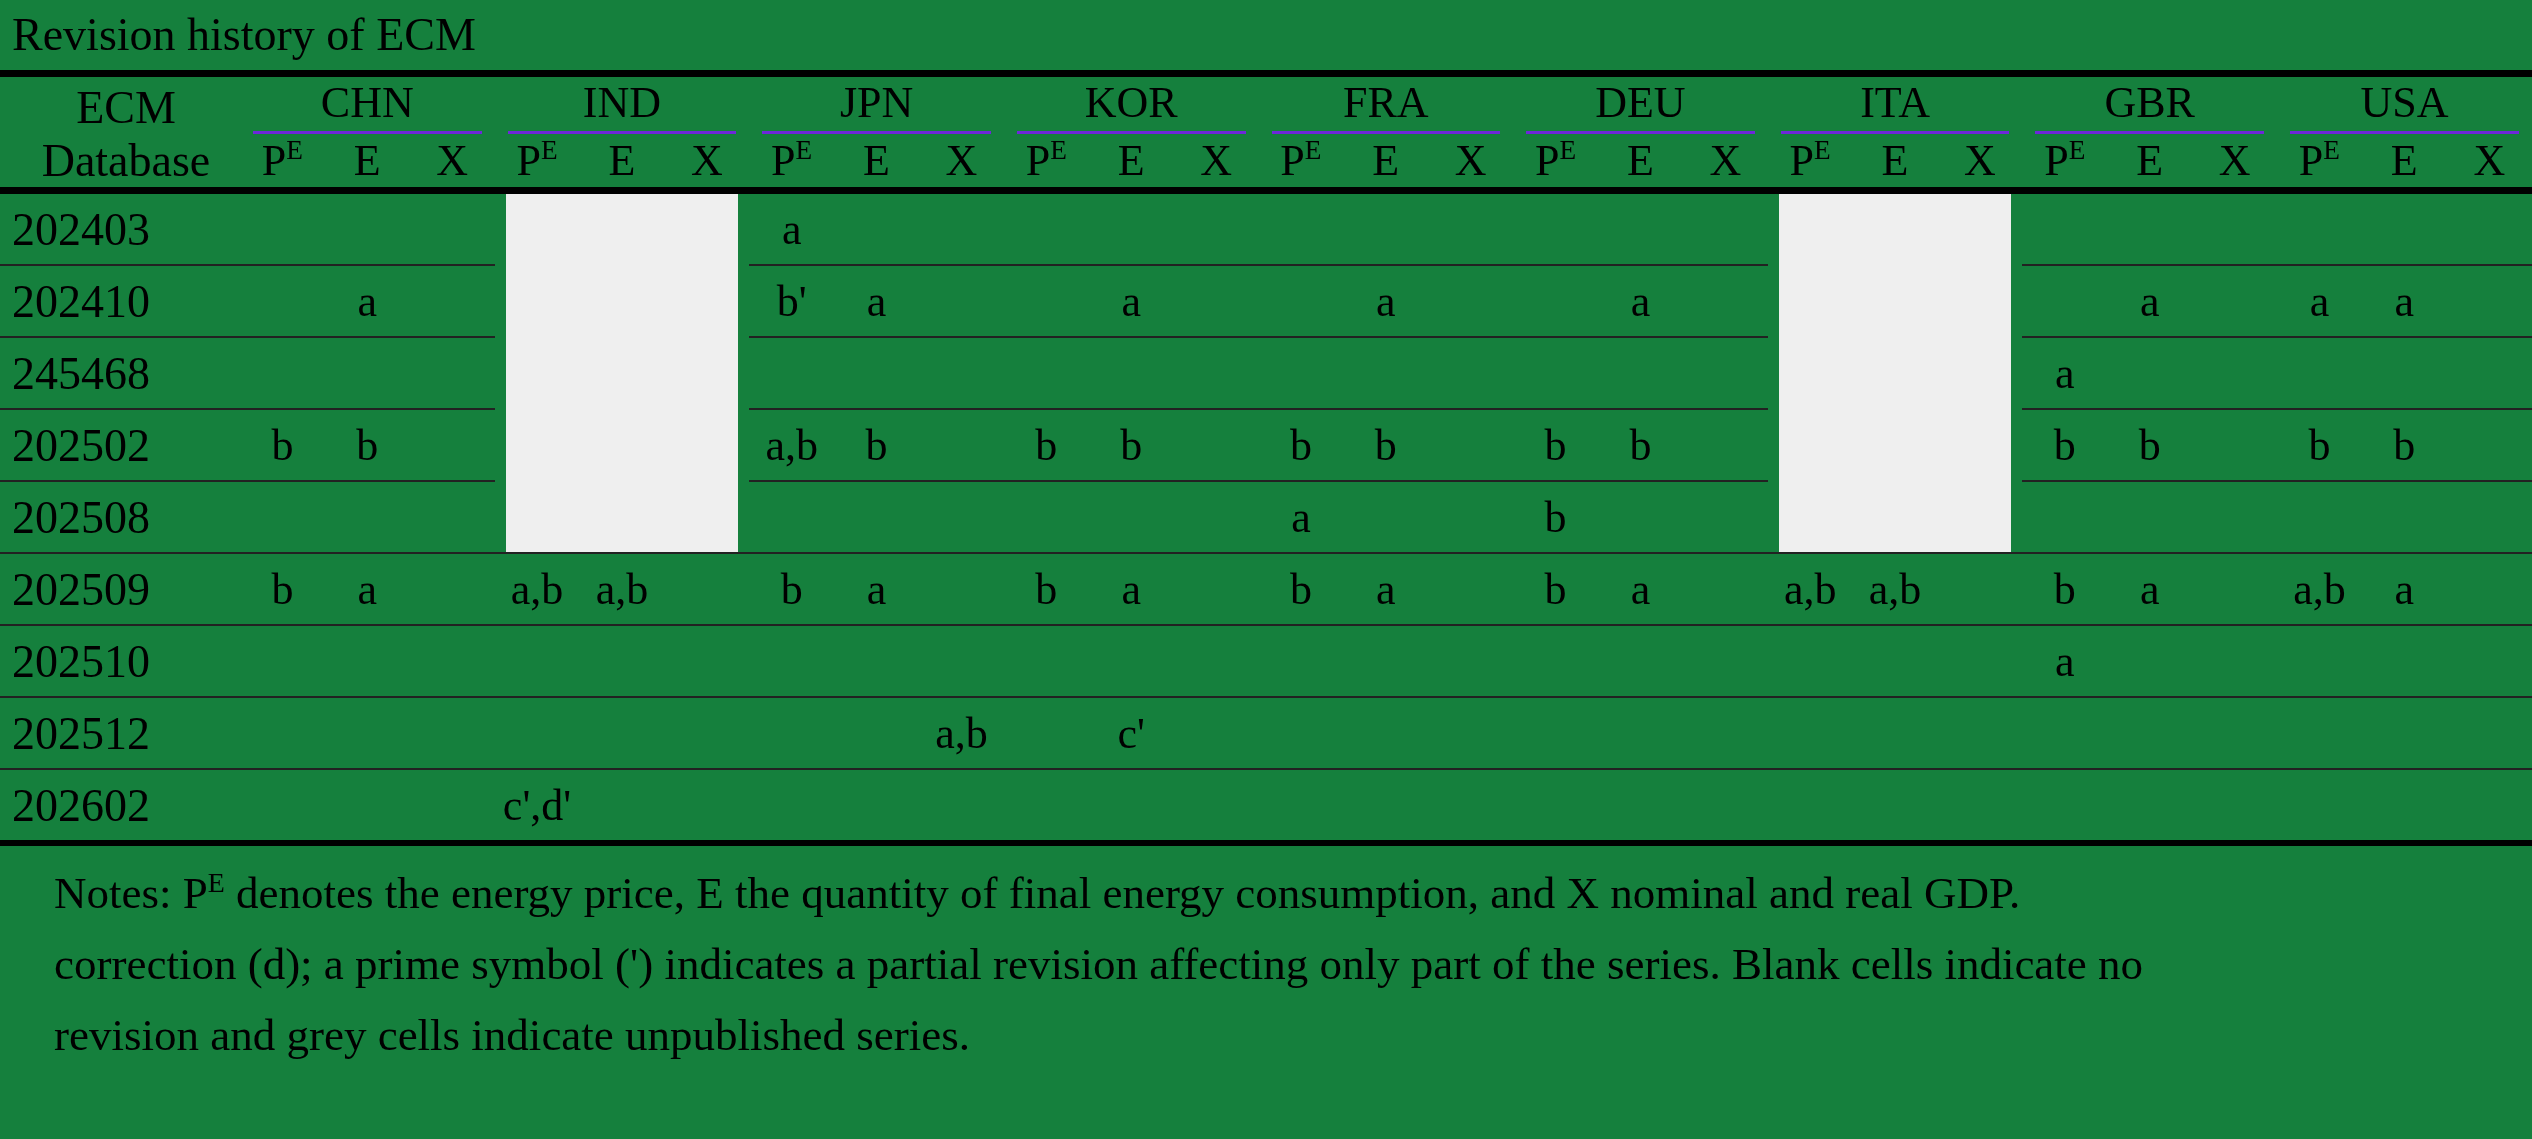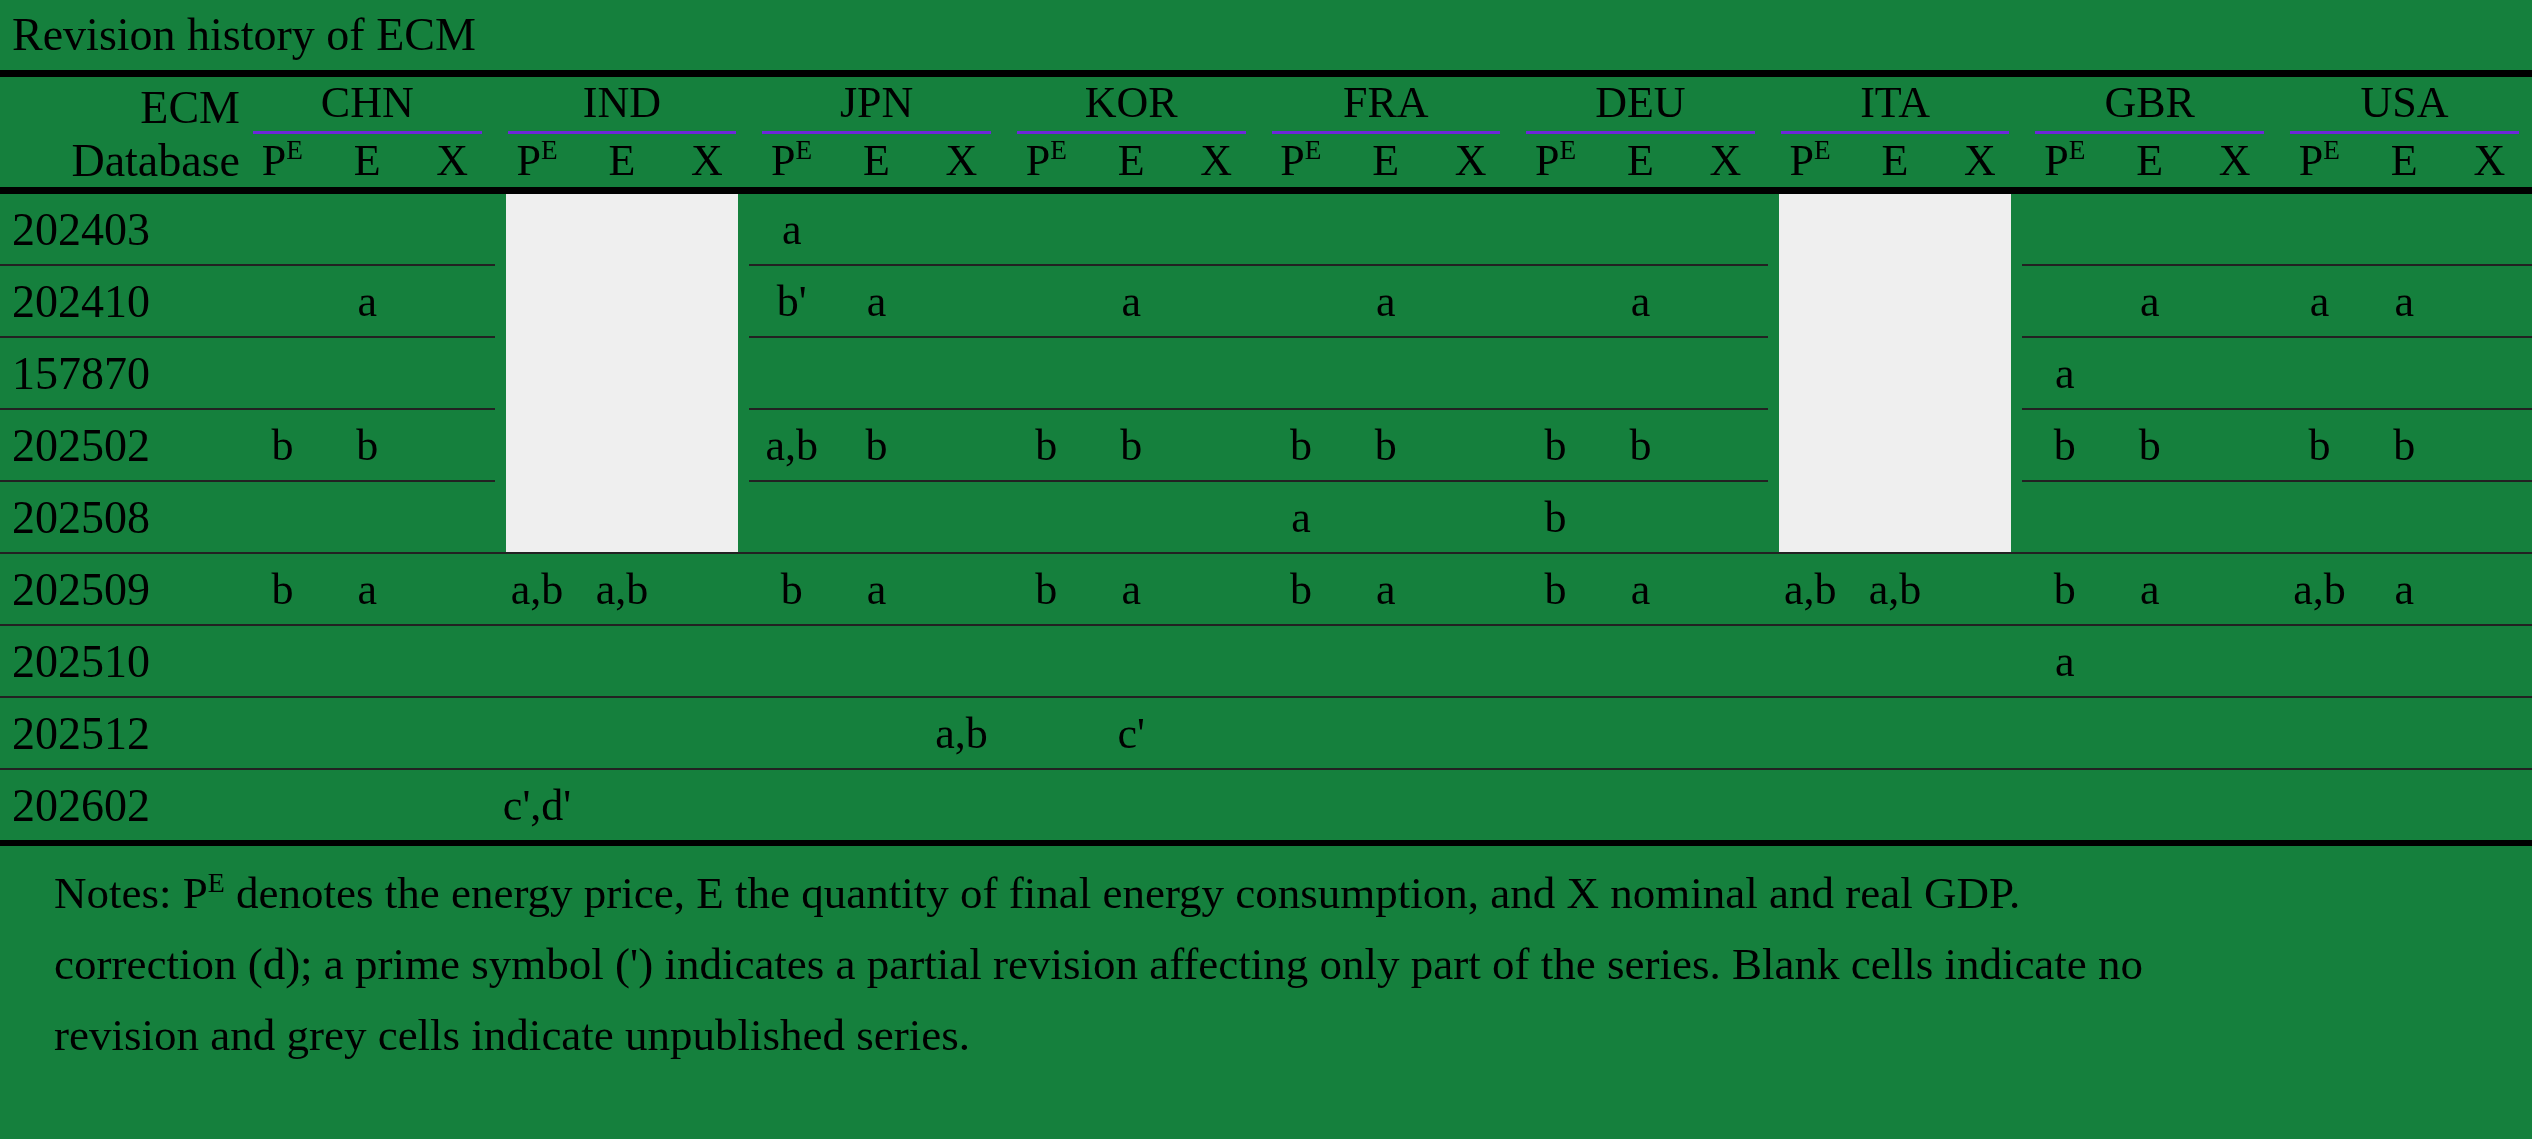--- a/index.html
+++ b/index.html
@@ -19,21 +19,21 @@
   }
   table.ecm {
     width: 2532px;
     border-collapse: collapse;
     table-layout: fixed;
     border-top: 7px solid #000;
   }
   col.dbcol { width: 240px; }
   thead th { font-weight: normal; padding: 0; }
   th.corner, th.corner2 {
-    text-align: right; padding-left: 12px;
+    text-align: center; padding-left: 12px;
     font-size: 46px;
   }
   tr.crow th { height: 48px; vertical-align: bottom; }
   th.country { padding: 0 13px; }
   th.country .cl {
     font-size: 44px;
     text-align: center;
     border-bottom: 3px solid #6d28d9;
     padding-bottom: 3px;
   }
@@ -219,21 +219,21 @@
           <td class="grey nb" style="background-color: rgb(239, 239, 239);"></td>
           <td class="grey glast nb" style="background-color: rgb(239, 239, 239);"></td>
           <td></td>
           <td>a</td>
           <td></td>
           <td>a</td>
           <td>a</td>
           <td></td>
         </tr>
         <tr>
-          <td class="dbcell">157870</td>
+          <td class="dbcell">245468</td>
           <td></td>
           <td></td>
           <td></td>
           <td class="grey gfirst nb" style="background-color: rgb(239, 239, 239);"></td>
           <td class="grey nb" style="background-color: rgb(239, 239, 239);"></td>
           <td class="grey glast nb" style="background-color: rgb(239, 239, 239);"></td>
           <td></td>
           <td></td>
           <td></td>
           <td></td>

